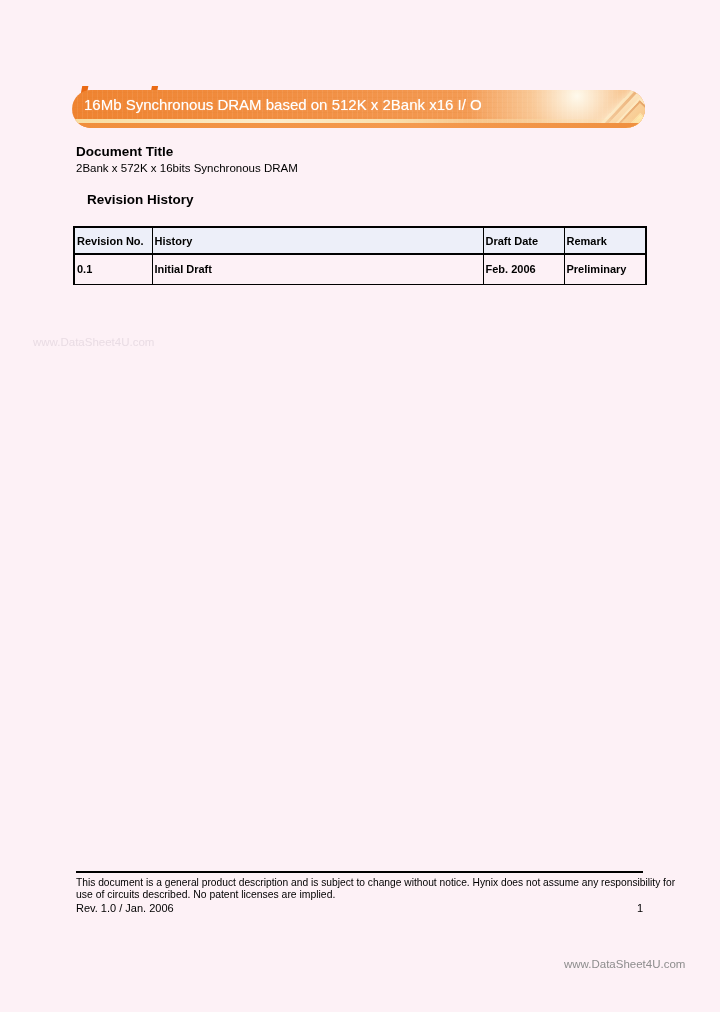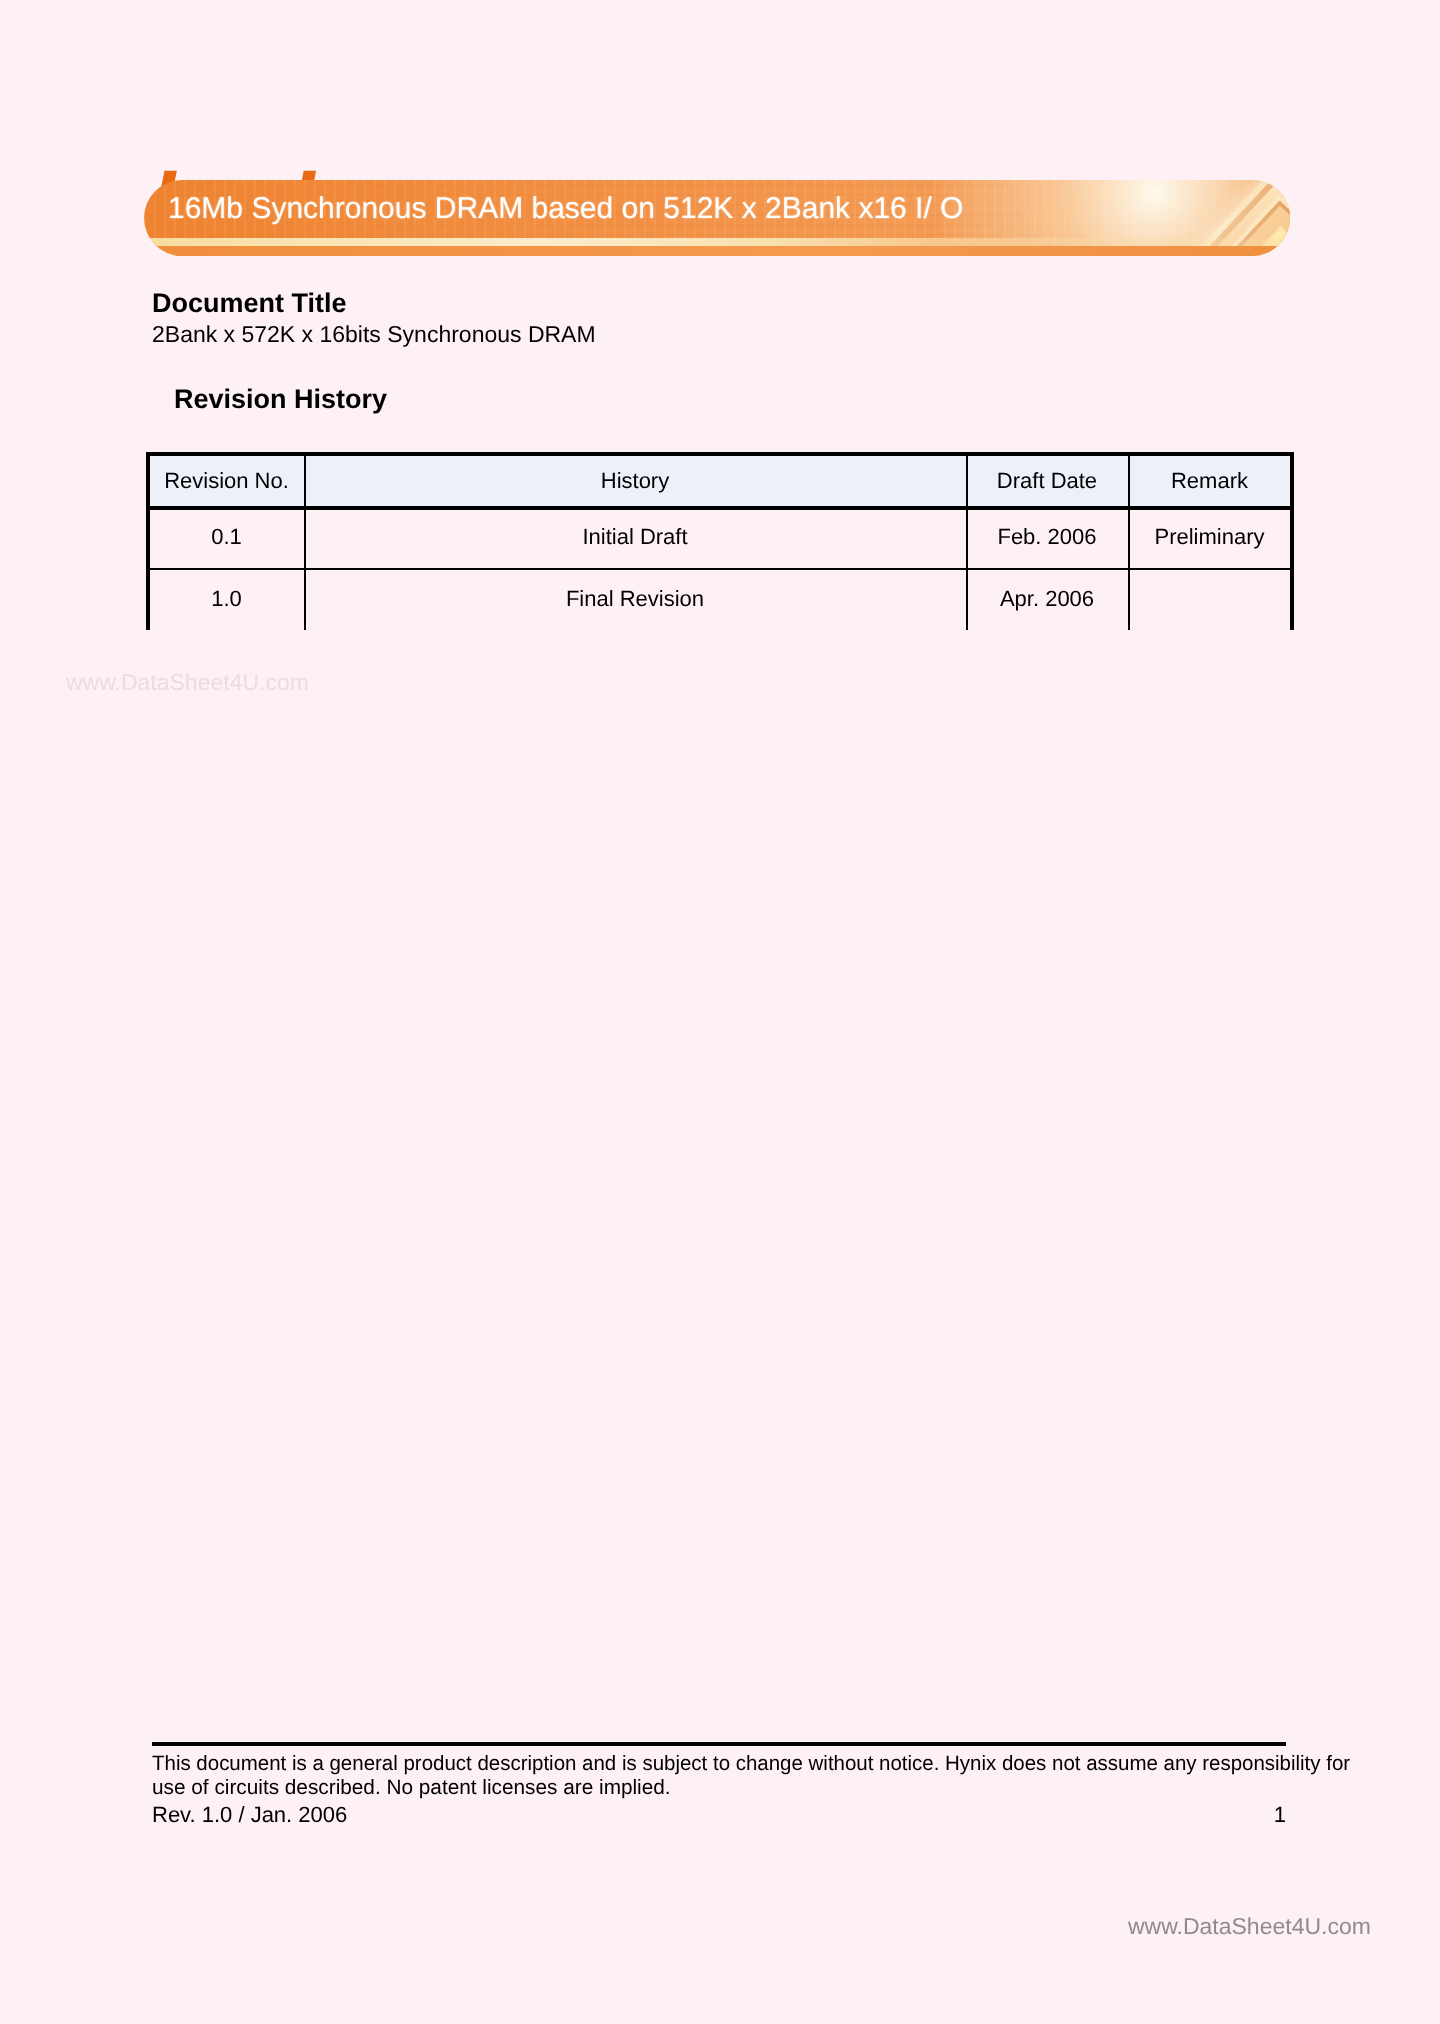--- a/index.html
+++ b/index.html
@@ -93,22 +93,22 @@
     border-collapse:collapse; table-layout:fixed;
     width:572px;
     font-size:11px;
   }
   .rev-table col.c1 { width:78px; }
   .rev-table col.c2 { width:331px; }
   .rev-table col.c3 { width:81px; }
   .rev-table col.c4 { width:82px; }
   .rev-table th, .rev-table td {
     border:1px solid #000;
-    text-align:center; vertical-align:middle;
-    font-weight:400; padding:4px 2px;
+    text-align:left; vertical-align:middle;
+    font-weight:700; padding:4px 2px;
   }
   .rev-table th {
     background:#edeff9; height:27px;
     border-top:2px solid #000; border-bottom:2px solid #000;
   }
   .rev-table th:first-child, .rev-table td:first-child { border-left:2px solid #000; }
   .rev-table th:last-child,  .rev-table td:last-child  { border-right:2px solid #000; }
   .rev-table tr.r1 td { height:30px; }
   .rev-table tr.r2 td { height:31px; border-bottom:none; }
 
@@ -184,26 +184,20 @@
         <th>Remark</th>
       </tr>
     </thead>
     <tbody>
       <tr class="r1">
         <td>0.1</td>
         <td>Initial Draft</td>
         <td>Feb. 2006</td>
         <td>Preliminary</td>
       </tr>
-      <tr class="r2">
-        <td>1.0</td>
-        <td>Final Revision</td>
-        <td>Apr. 2006</td>
-        <td></td>
-      </tr>
     </tbody>
   </table>
 
   <div class="wm-top">www.DataSheet4U.com</div>
 
   <div class="footer-rule"></div>
   <div class="disclaimer-1">This document is a general product description and is subject to change without notice. Hynix does not assume any responsibility for</div>
   <div class="disclaimer-2">use of circuits described. No patent licenses are implied.</div>
   <div class="rev-line">Rev. 1.0 /  Jan. 2006</div>
   <div class="page-number">1</div>

